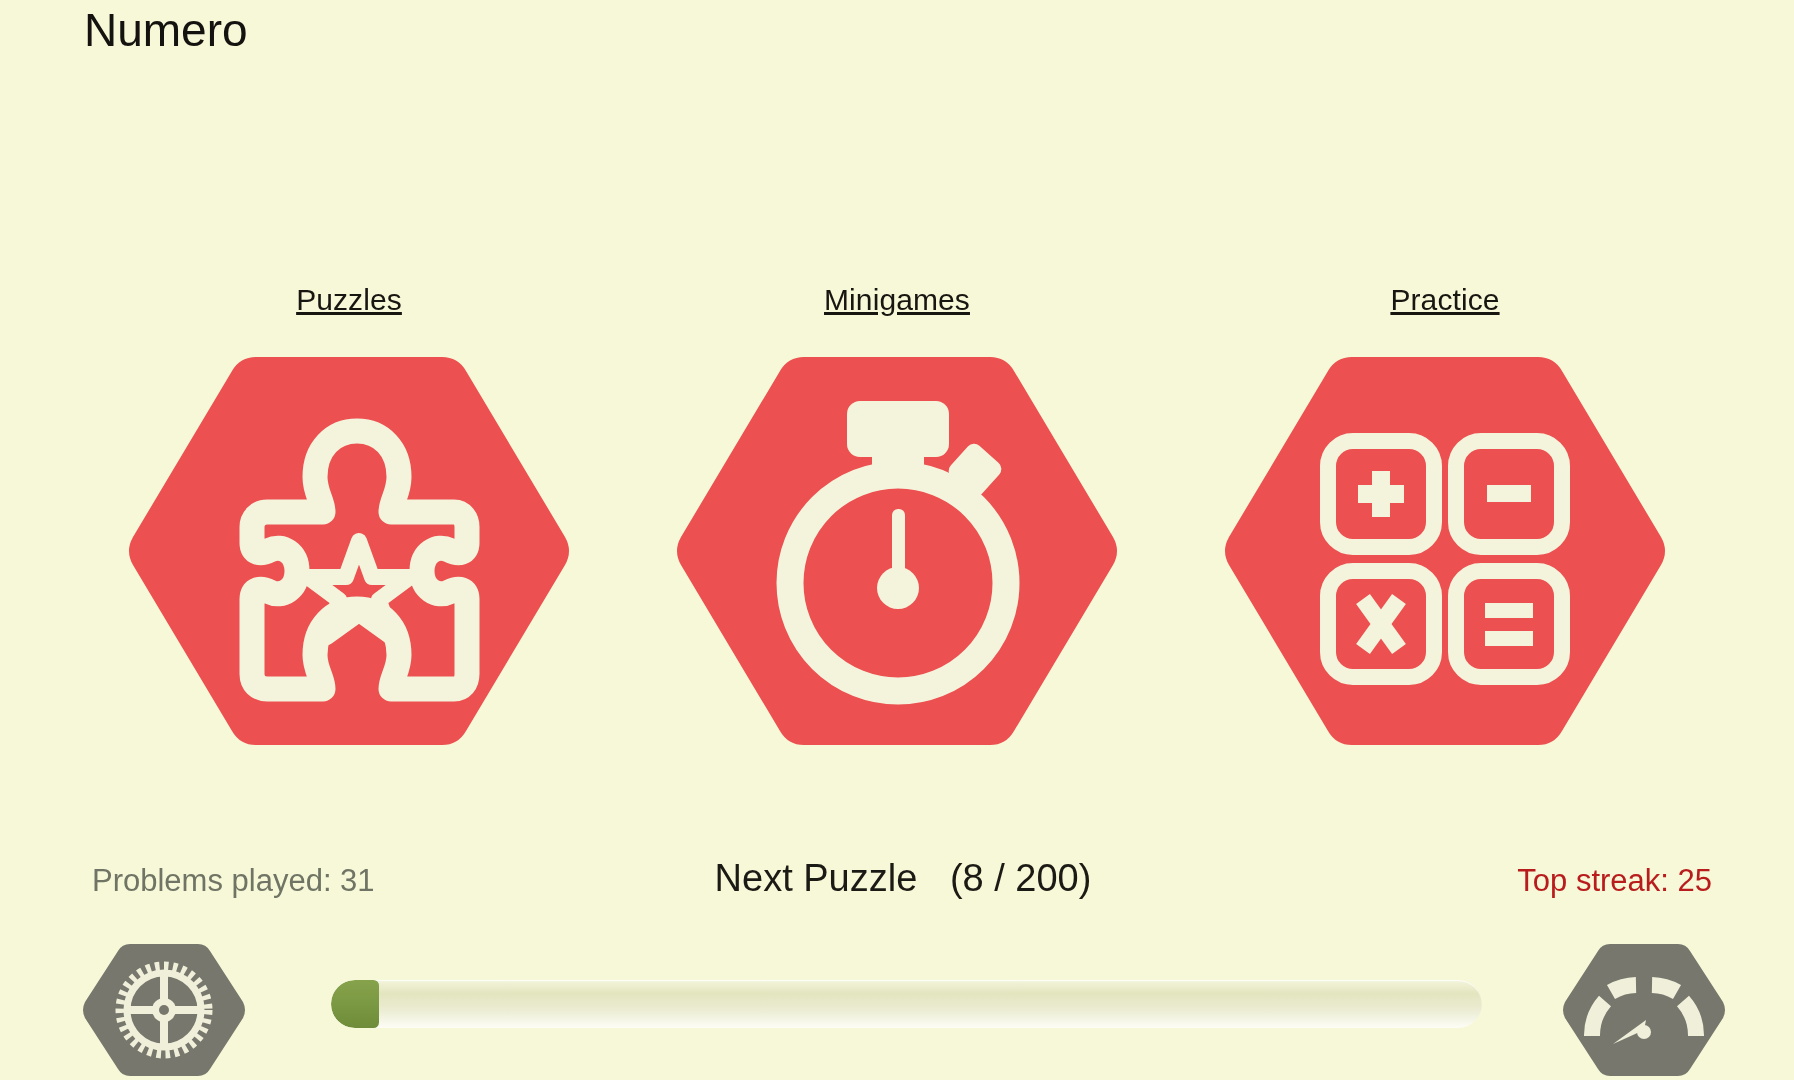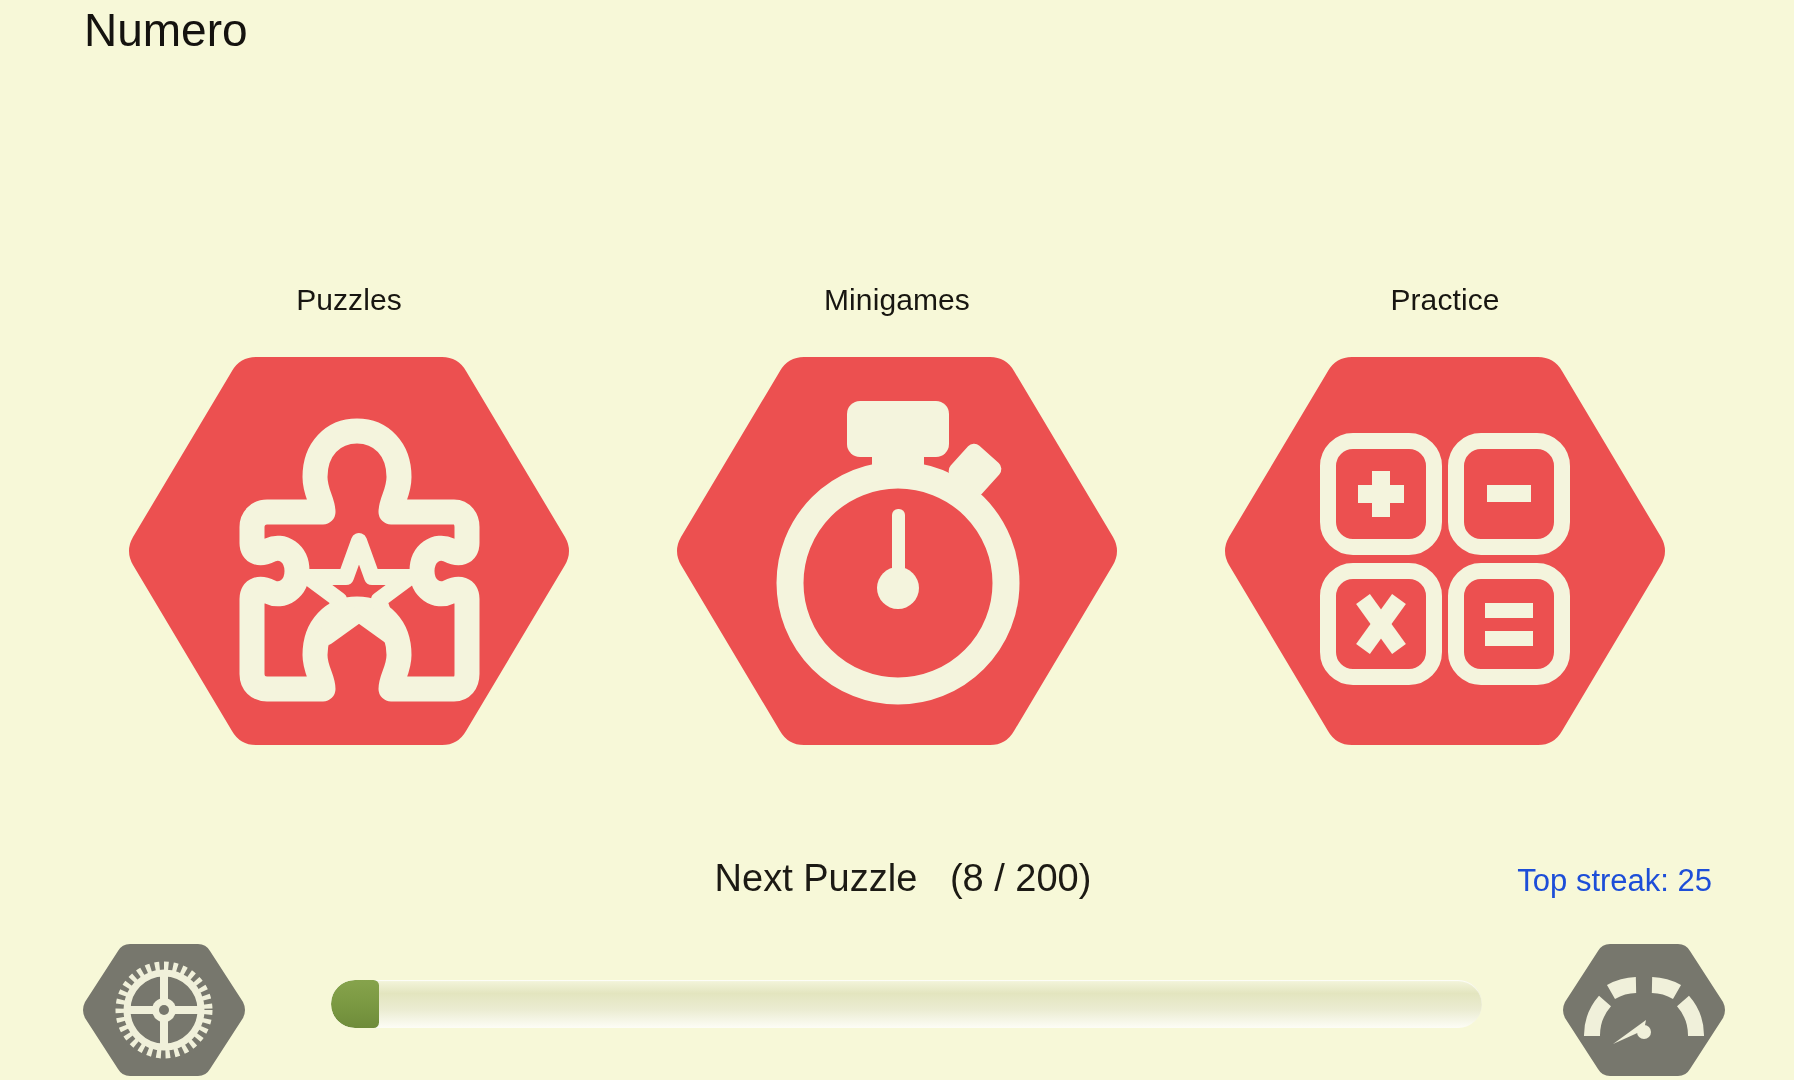--- a/index.html
+++ b/index.html
@@ -21,41 +21,41 @@
   
   .tiles {
     position:absolute; left:0; top:285px;
     width:1794px; height:470px;
     display:flex; justify-content:center; align-items:flex-start;
     gap:88px;
   }
   .tile { width:460px; display:flex; flex-direction:column; align-items:center; }
   .tile-label {
     font-size:30px; color:#181611; line-height:1;
-    margin-bottom:26px; letter-spacing:.1px;
+    margin-bottom:26px; letter-spacing:.1px;text-decoration:underline;
   }
   .hex-wrap { position:relative; width:460px; height:420px; }
   .hex-wrap svg { display:block; width:100%; height:100%; }
 
   
   .status {
     position:absolute; left:0; top:862px; width:1794px; height:54px;
   }
   .status-left {
     position:absolute; left:92px; top:0;
     font-size:31px; color:#6f7464; line-height:1.2;
   }
   .status-center {
     position:absolute; left:0; right:0; top:-6px; text-align:center;
     font-size:38px; color:#1c1a14; line-height:1.2;margin-left:12px;
   }
   .status-center .frac { margin-left:22px; }
   .status-right {
     position:absolute; right:82px; top:0;
-    font-size:31px; color:#1d4ed8; line-height:1.2;
+    font-size:31px; color:#b91c1c; line-height:1.2;
   }
 
   
   .bottombar {
     position:absolute; left:0; top:940px; width:1794px; height:140px;
   }
   .side-hex { position:absolute; width:168px; height:140px; }
   .side-hex.left  { left:80px;  top:0; }
   .side-hex.right { right:66px; top:0; }
   .side-hex svg { display:block; width:100%; height:100%; }
@@ -179,20 +179,21 @@
               <rect x="270" y="290" width="48" height="15" fill="#f4f4dd"></rect>
             </g>
           </g>
         </svg>
       </div>
     </div>
 
   </div>
 
   <div class="status">
+    <div class="status-left">Problems played: 31</div>
     <div class="status-center">
       <span>Next Puzzle</span>
       <span class="frac">(8 / 200)</span>
     </div>
     <div class="status-right">Top streak: 25</div>
   </div>
 
   <div class="bottombar">
 
     <div class="side-hex left">

